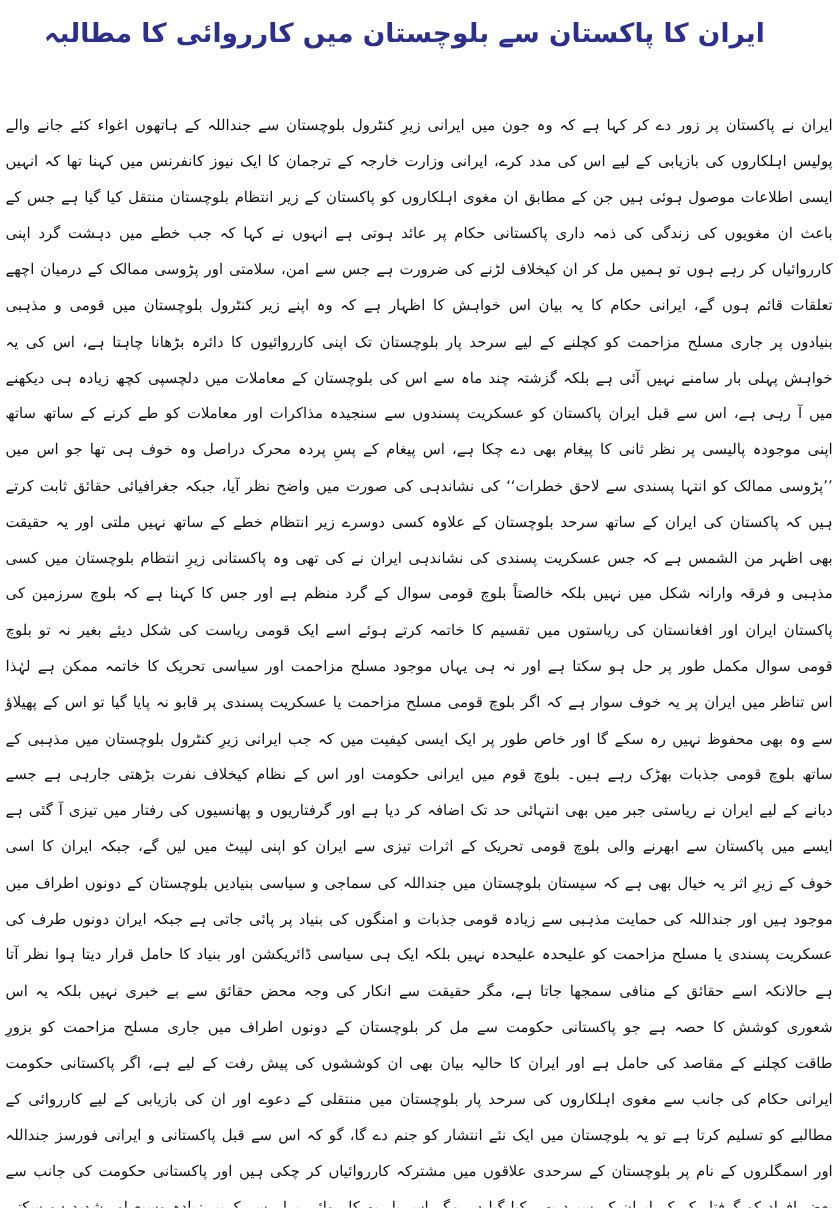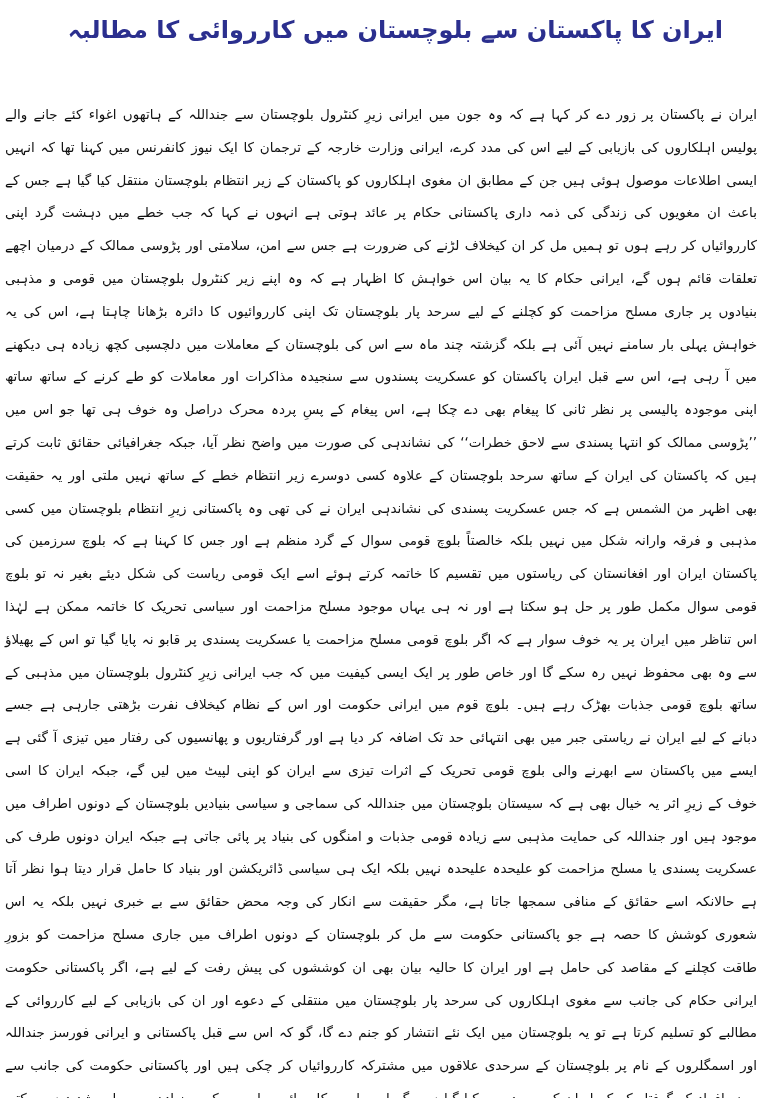--- a/index.html
+++ b/index.html
@@ -14,21 +14,21 @@
     font-family: "DejaVu Sans", sans-serif;
   }
   .page {
     width: 763px;
     height: 1104px;
     background: #ffffff;
     box-sizing: border-box;
   }
   .article-title {
     direction: rtl;
-    text-align: right;
+    text-align: left;
     font-size: 24px;
     font-weight: bold;
     line-height: 36px;
     margin: 12px 40px 0 40px;
     color: #2b2f8e;
   }
   .article-body {
     direction: rtl;
     unicode-bidi: embed;
     text-align: justify;

